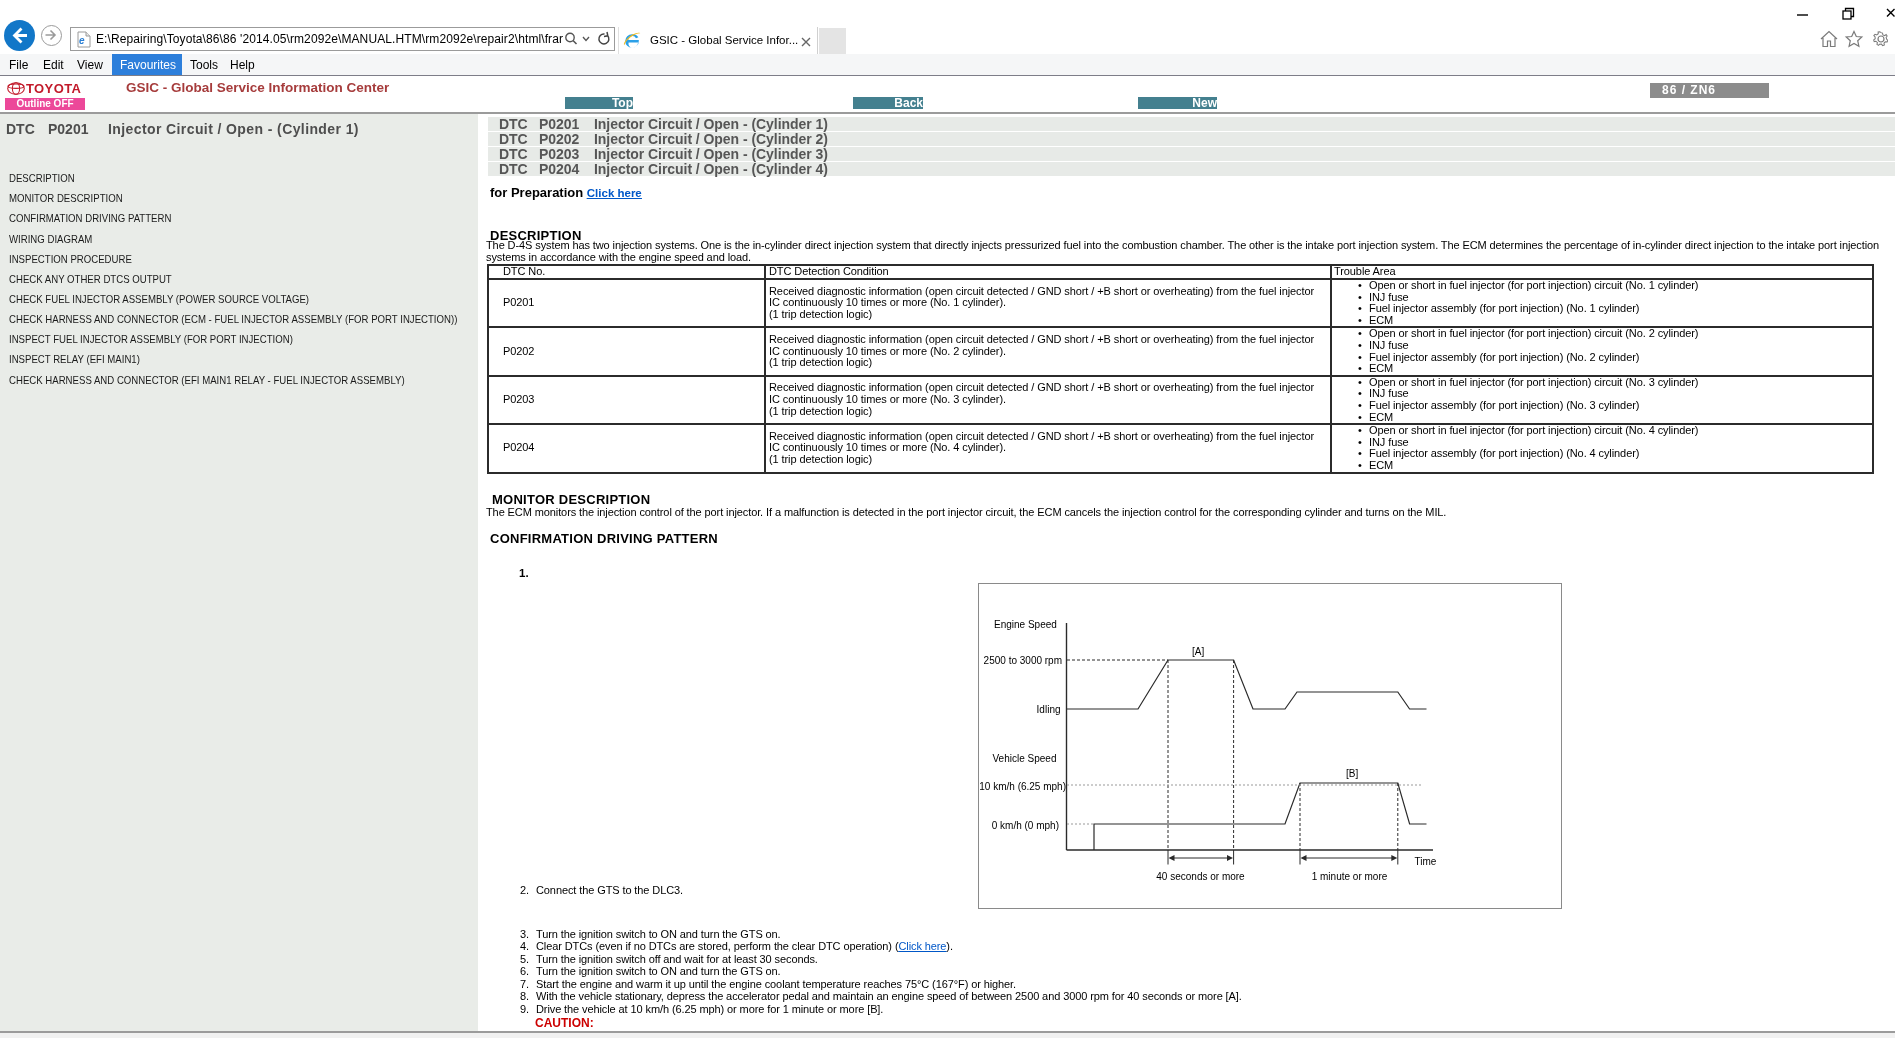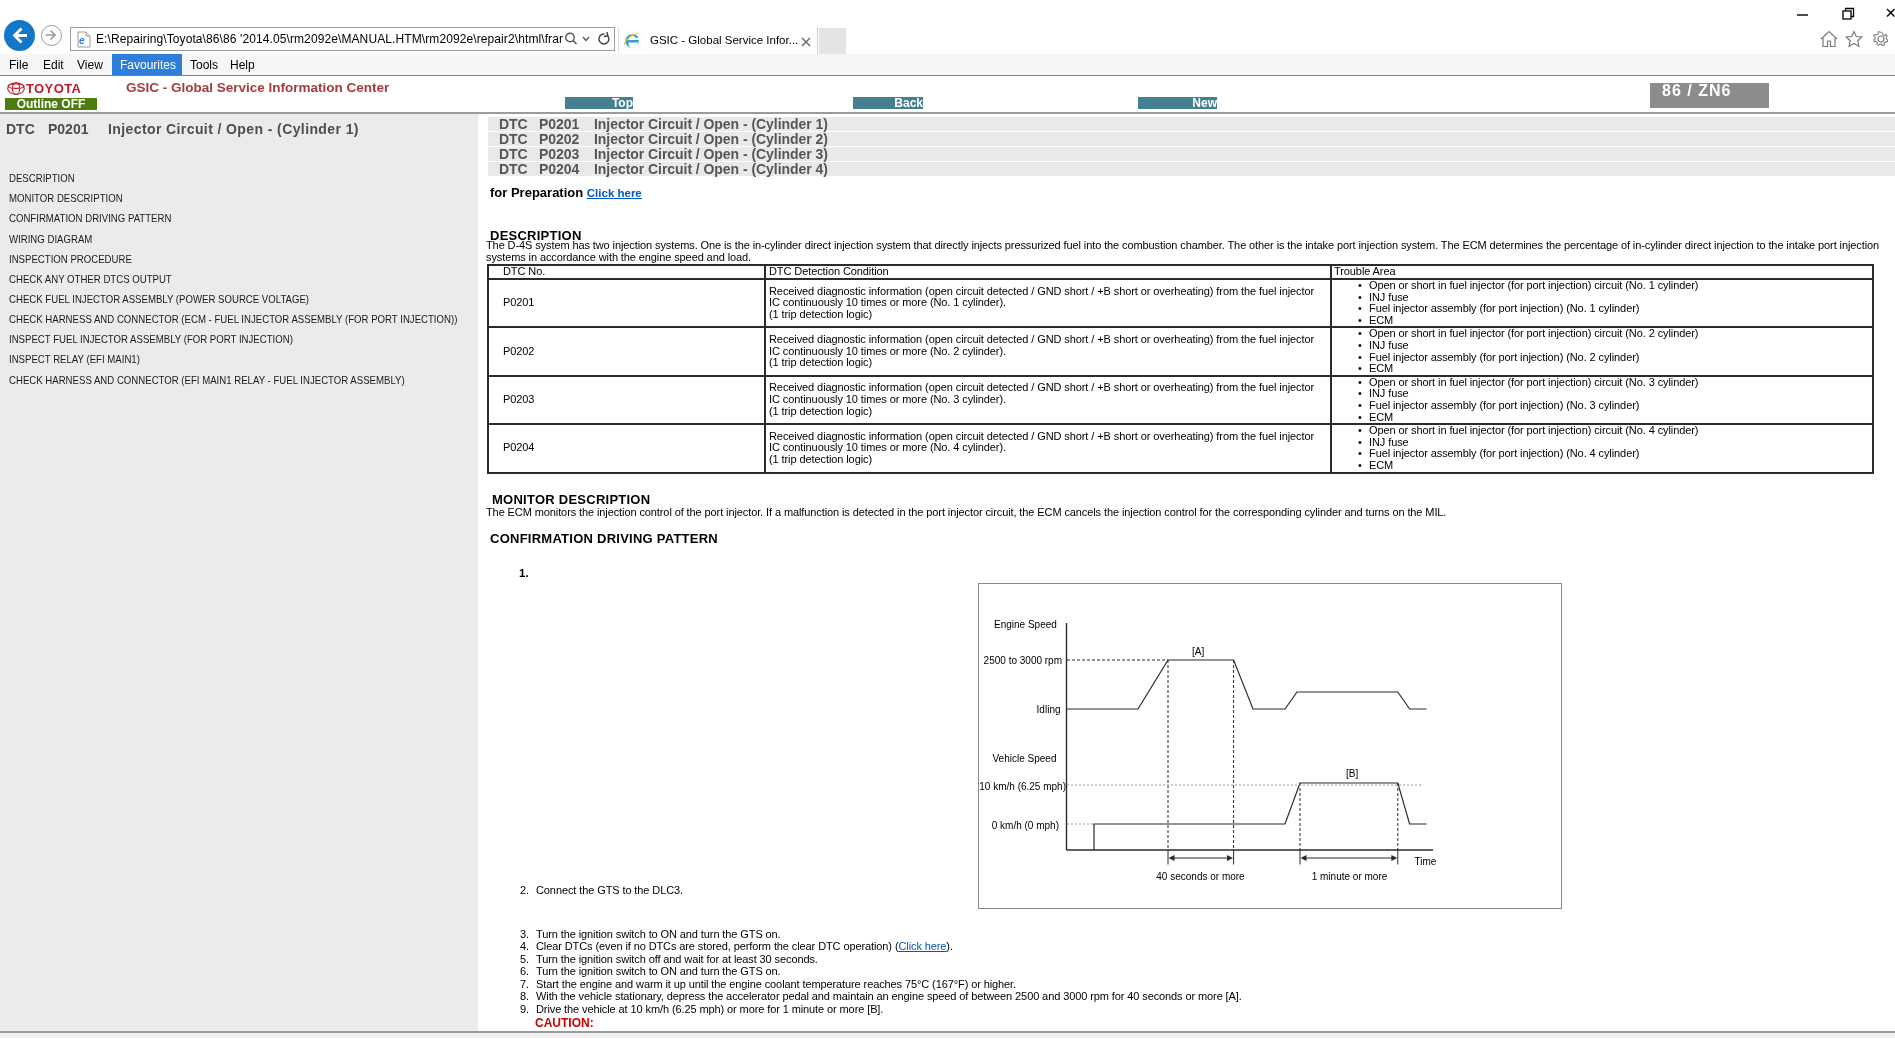--- a/index.html
+++ b/index.html
@@ -20,26 +20,26 @@
 
 #menubar { left:0; top:54px; width:1895px; height:22px; background:#f5f6f7; border-bottom:1px solid #7d7d88; }
 .menuitem { position:absolute; top:58px; font-size:12px; color:#000; }
 #fav { left:112px; top:54px; width:70px; height:21px; background:#2d7fdb; }
 #fav span { position:absolute; left:8px; top:4px; font-size:12px; color:#fff; }
 
 
 #gsichdr { left:0; top:76px; width:1895px; height:38px; background:#fff; border-bottom:2px solid #9b9b9b; }
 #toyotatxt { left:26px; top:81px; font-size:13px; font-weight:bold; color:#c21a2a; letter-spacing:0.4px; }
 #gsictitle { left:126px; top:80px; font-size:13.5px; font-weight:bold; color:#a63c3c; }
-#outlineoff { left:5px; top:98px; width:92px; height:12px; background:#4d7c0f; color:#fff;
-  font-size:12px; font-weight:bold; text-align:center; line-height:12px; }
+#outlineoff { left:5px; top:98px; width:80px; height:12px; background:#ec4899; color:#fff;
+  font-size:10px; font-weight:bold; text-align:center; line-height:12px; }
 .tealbtn { position:absolute; top:97px; height:12px; background:#44808f; color:#fff;
   font-size:12px; font-weight:bold; text-align:right; line-height:12px; }
-#zn6 { left:1650px; top:83px; width:119px; height:25px; background:#8c8c8c; color:#fff;
-  font-size:16px; font-weight:bold; line-height:15px; padding-left:12px; letter-spacing:1px; }
+#zn6 { left:1650px; top:83px; width:119px; height:15px; background:#8c8c8c; color:#fff;
+  font-size:12px; font-weight:bold; line-height:15px; padding-left:12px; letter-spacing:1px; }
 
 
 #sidebar { left:0; top:114px; width:478px; height:917px; background:#e9ece8; }
 #sidetitle span { position:absolute; font-size:14px; font-weight:bold; color:#4e4e4e; white-space:nowrap; }
 .sideitem { position:absolute; left:9px; font-size:11px; color:#1a1a1a; white-space:nowrap; transform:scaleX(0.874); transform-origin:0 50%; }
 
 #statusbar { left:0; top:1031px; width:1895px; height:7px; background:#f1f1f1; border-top:2px solid #9b9b9b; }
 
 
 .dtcrow { position:absolute; left:488px; width:1407px; height:14px; background:#e7eae7; }

